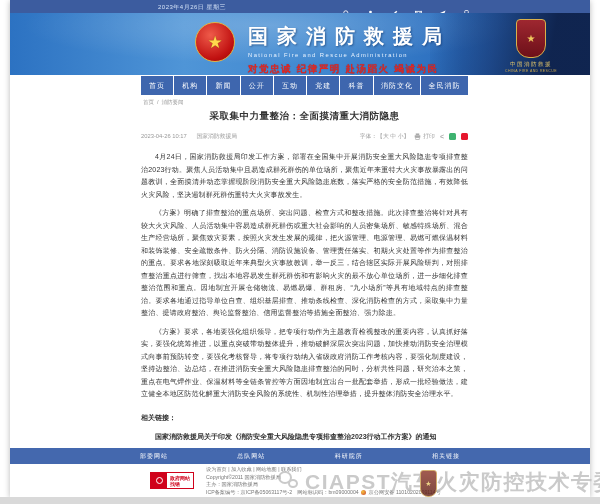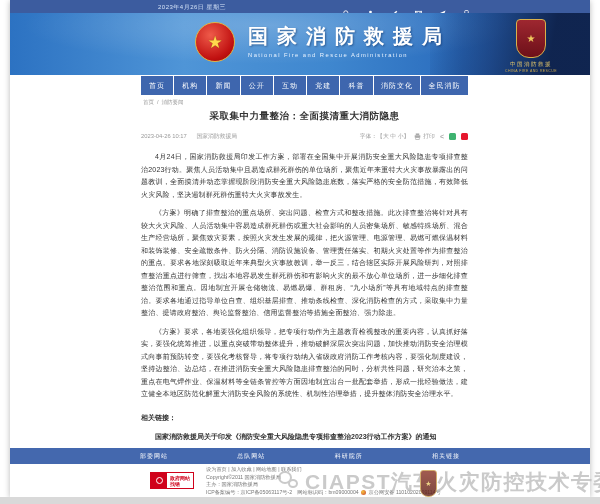--- a/index.html
+++ b/index.html
@@ -151,20 +151,21 @@
 
     <div class="banner">
       <div class="banner-sheen"></div>
       <div class="banner-flag"></div>
       <div class="emblem">
         <span class="emblem-star">★</span>
       </div>
       <div class="title-block">
         <div class="site-title">国家消防救援局</div>
         <div class="site-subtitle">National Fire and Rescue Administration</div>
+        <div class="slogan">对党忠诚  纪律严明  赴汤蹈火  竭诚为民</div>
       </div>
       <div class="shield">
         <span class="shield-star">★</span>
       </div>
       <div class="badge-text">中国消防救援</div>
       <div class="badge-subtext">CHINA FIRE AND RESCUE</div>
     </div>
 
     <div class="navbar">
       <div class="nav-inner">

